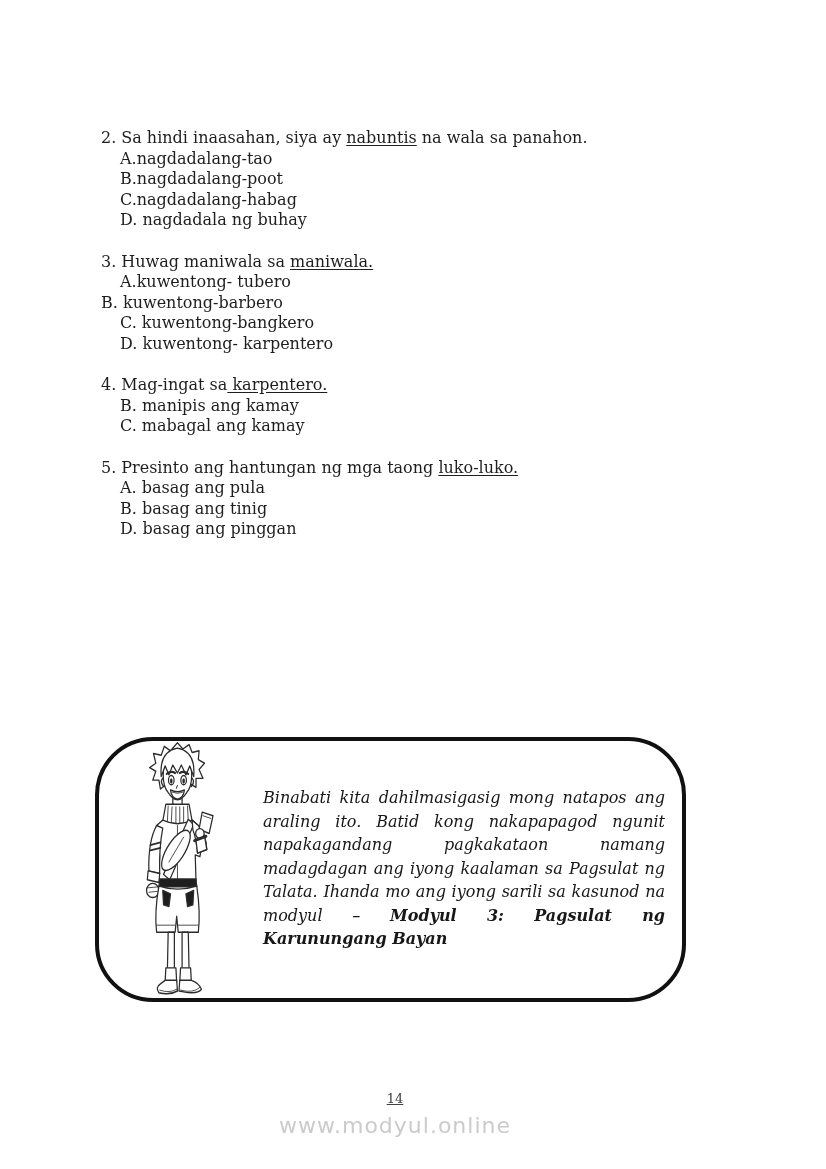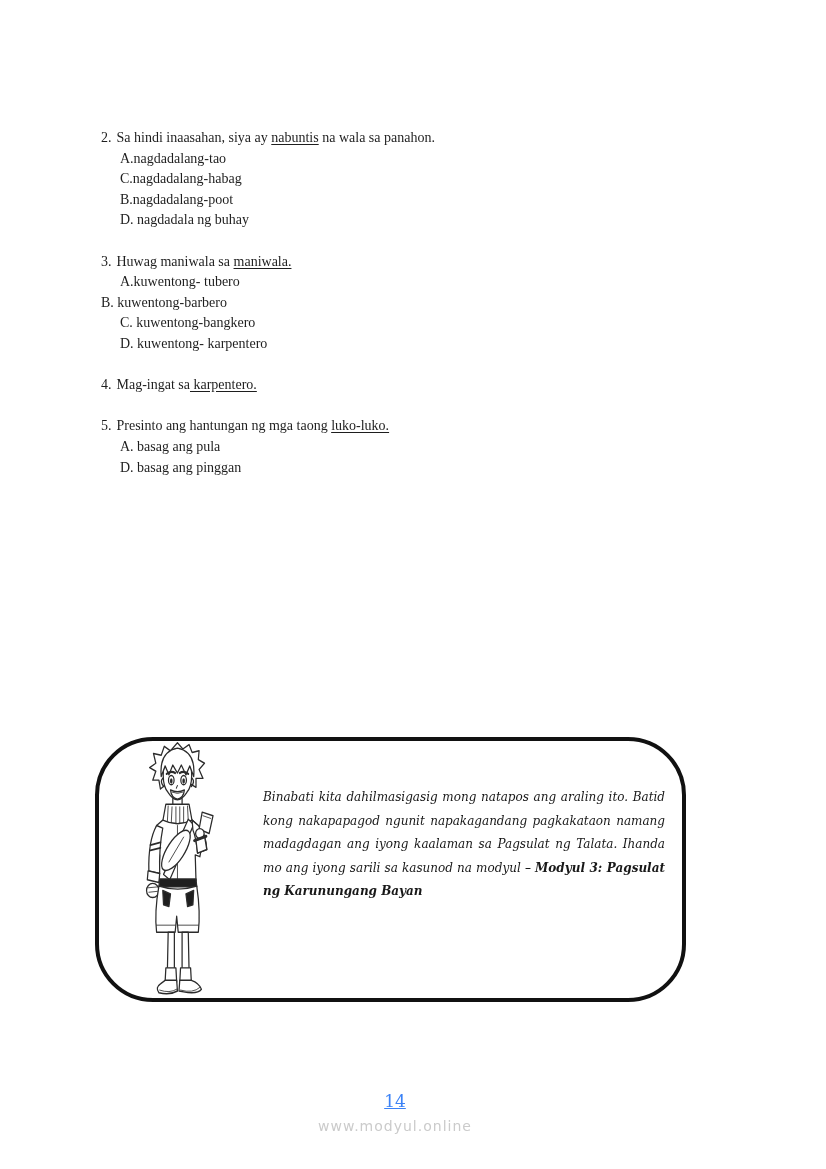--- a/index.html
+++ b/index.html
@@ -14,94 +14,97 @@
     font-family:"DejaVu Serif","Liberation Serif",serif;
     color:var(--ink);
     position:relative;
     overflow:hidden;
   }
   .page{position:absolute;inset:0;background:#fff;}
 
   
   .questions{
     position:absolute;left:101px;top:128px;width:580px;
-    font-size:14px;line-height:20.6px;font-family:Liberation Serif, serif;
+    font-size:16px;line-height:20.6px;
   }
   .question{margin-bottom:20.6px;}
   .q-line .q-num{margin-right:5px;}
   .u{text-decoration:underline;text-underline-offset:2px;}
   .options{padding-left:19px;}
   .option.outdent{margin-left:-19px;}
 
   
   .callout{
     position:absolute;left:95px;top:737px;width:591px;height:265px;
     border:4px solid var(--border);
     border-radius:58px;
     background:#fff;
   }
   .callout-text{
     position:absolute;left:263px;top:786px;width:402px;
-    font-size:12px;line-height:23.5px;
+    font-size:16px;line-height:23.5px;
     font-style:italic;text-align:justify;
     color:#181818;
   }
   .callout-text .hl{font-weight:bold;}
   .character{
     position:absolute;left:128px;top:741px;width:102px;height:258px;
     z-index:2;
   }
 
   
   .footer{position:absolute;left:0;top:1091px;width:790px;text-align:center;}
-  .page-number{font-size:17px;color:#3b82f6;text-decoration:underline;}
+  .page-number{font-size:13px;color:#404040;text-decoration:underline;}
   .watermark{
     margin-top:7px;
     font-family:"DejaVu Sans","Liberation Sans",sans-serif;
-    font-size:14px;letter-spacing:1px;
+    font-size:22px;letter-spacing:1px;
     color:var(--watermark);
   }
 </style>
 </head>
 <body>
 
 <div class="page">
 
   <main class="questions">
 
     <section class="question">
       <p class="q-line"><span class="q-num">2.</span><span>Sa hindi inaasahan, siya ay </span><span class="u">nabuntis</span><span> na wala sa panahon.</span></p>
       <div class="options">
         <p class="option">A.nagdadalang-tao</p>
+        <p class="option">B.nagdadalang-poot</p>
         <p class="option">C.nagdadalang-habag</p>
-        <p class="option">B.nagdadalang-poot</p>
         <p class="option">D. nagdadala ng buhay</p>
       </div>
     </section>
 
     <section class="question">
       <p class="q-line"><span class="q-num">3.</span><span>Huwag maniwala sa </span><span class="u">maniwala.</span><span></span></p>
       <div class="options">
         <p class="option">A.kuwentong- tubero</p>
         <p class="option outdent">B. kuwentong-barbero</p>
         <p class="option">C. kuwentong-bangkero</p>
         <p class="option">D. kuwentong- karpentero</p>
       </div>
     </section>
 
     <section class="question">
       <p class="q-line"><span class="q-num">4.</span><span>Mag-ingat sa</span><span class="u"> karpentero.</span><span></span></p>
       <div class="options">
+        <p class="option">B. manipis ang kamay</p>
+        <p class="option">C. mabagal ang kamay</p>
       </div>
     </section>
 
     <section class="question">
       <p class="q-line"><span class="q-num">5.</span><span>Presinto ang hantungan ng mga taong </span><span class="u">luko-luko.</span><span></span></p>
       <div class="options">
         <p class="option">A. basag ang pula</p>
+        <p class="option">B. basag ang tinig</p>
         <p class="option">D. basag ang pinggan</p>
       </div>
     </section>
 
   </main>
 
   <section class="callout"></section>
 
   <svg class="character" viewBox="0 0 132 290" preserveAspectRatio="none" aria-hidden="true">
     <g fill="#ffffff" stroke="#2b2b2b" stroke-width="1.6" stroke-linejoin="round" stroke-linecap="round">

